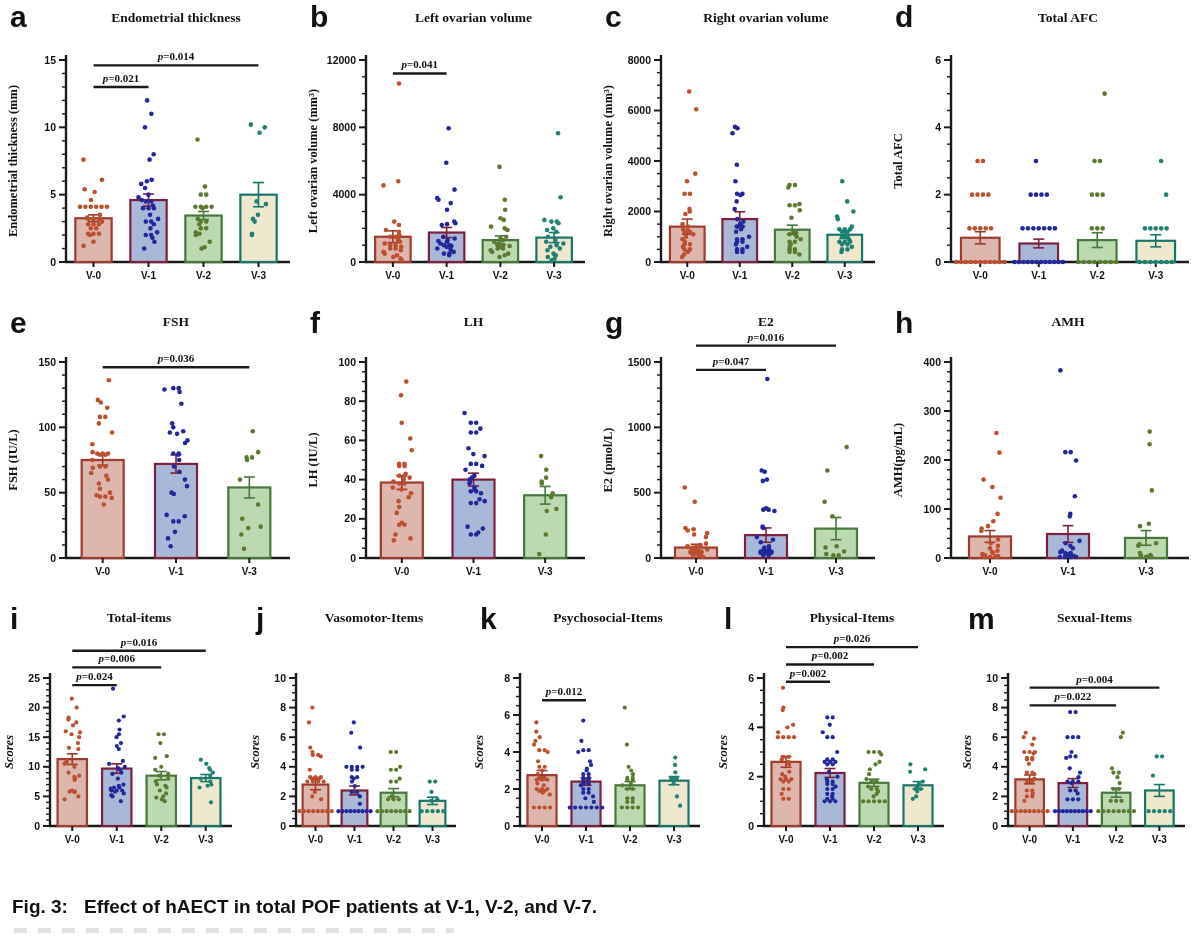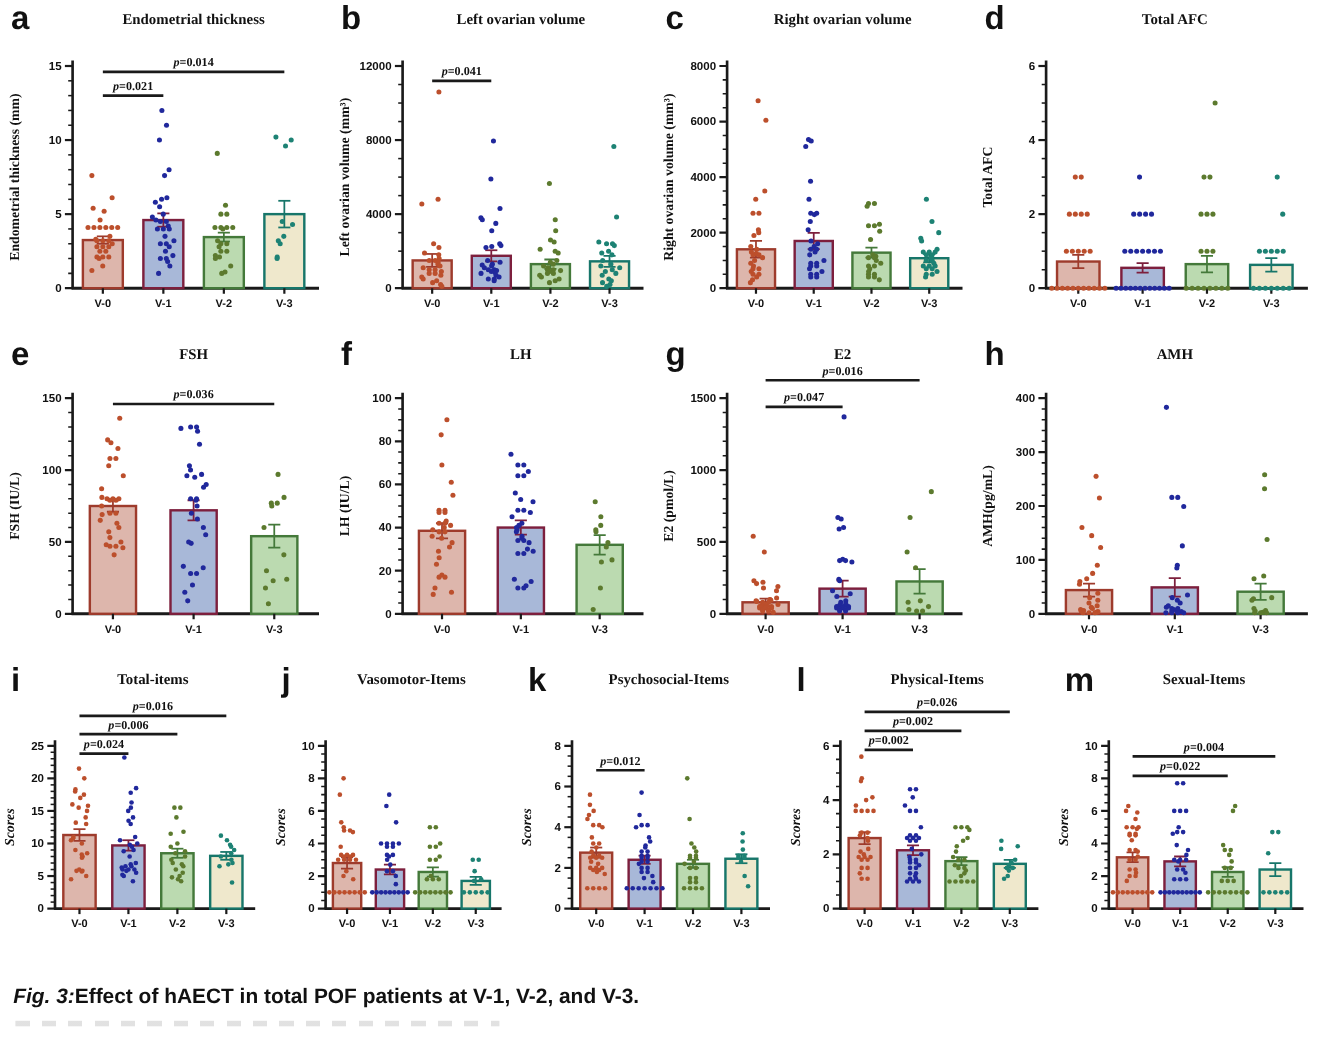--- a/index.html
+++ b/index.html
@@ -13,21 +13,21 @@
   .panel-letter{position:absolute;top:2px;left:10px;font:bold 30px "Liberation Sans",sans-serif;color:#111;line-height:1;}
   svg{display:block;}
   .t-title{font:bold 13.5px "Liberation Serif",serif;fill:#111;}
   .t-ylab{font:bold 12.5px "Liberation Serif",serif;fill:#111;}
   .t-ylab-i{font-style:italic;}
   .t-tick{font:bold 10.5px "Liberation Sans",sans-serif;fill:#111;}
   .t-cat{font:bold 10px "Liberation Sans",sans-serif;fill:#111;}
   .t-p{font:bold 11px "Liberation Serif",serif;fill:#111;}
   .pit{font-style:italic;}
   .caption{margin:26px 0 0 12px;font:bold 19px "Liberation Sans",sans-serif;color:#111;}
-  .cap-fig{font-style:italic;margin-right:0;}
+  .cap-fig{margin-right:16px;}
   .remnant{margin:10px 0 0 14px;height:5px;width:440px;opacity:.5;
     background:repeating-linear-gradient(90deg,#c4c4c4 0 13px,transparent 13px 24px);}
 </style>
 </head>
 <body>
 
 <div class="figure">
   <div class="row row1">
     <div class="panel">
       <div class="panel-letter">a</div>
@@ -1859,16 +1859,16 @@
           <circle cx="206.775" cy="209.20000000000002" r="2.1" fill="#1D8274"></circle>
           <circle cx="212.175" cy="209.20000000000002" r="2.1" fill="#1D8274"></circle>
           <line x1="71.625" y1="103.38" x2="158.125" y2="103.38" stroke="#1a1a1a" stroke-width="2.4"></line>
           <text x="114.875" y="98.38" text-anchor="middle" class="t-p"><tspan class="pit">p</tspan><tspan>=0.022</tspan></text>
           <line x1="71.625" y1="85.62" x2="201.375" y2="85.62" stroke="#1a1a1a" stroke-width="2.4"></line>
           <text x="136.5" y="80.62" text-anchor="middle" class="t-p"><tspan class="pit">p</tspan><tspan>=0.004</tspan></text>
         </svg>
     </div>
   </div>
   <div class="caption">
-    <span class="cap-fig">Fig. 3:</span><span>Effect of hAECT in total POF patients at V-1, V-2, and V-3.</span>
+    <span class="cap-fig">Fig. 3:</span><span>Effect of hAECT in total POF patients at V-1, V-2, and V-7.</span>
   </div>
   <div class="remnant"></div>
 </div>
 
 </body></html>

